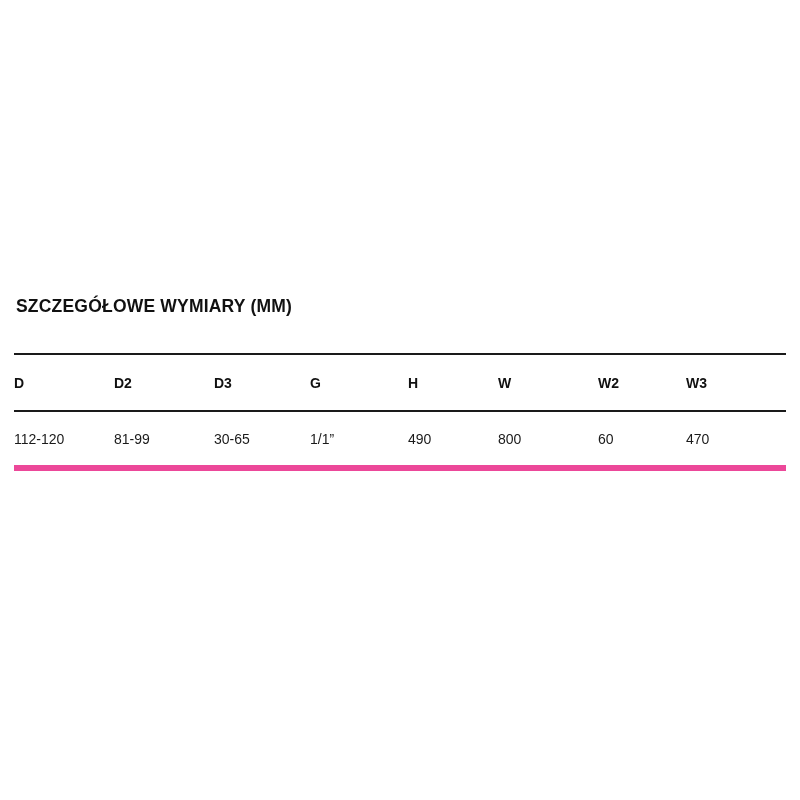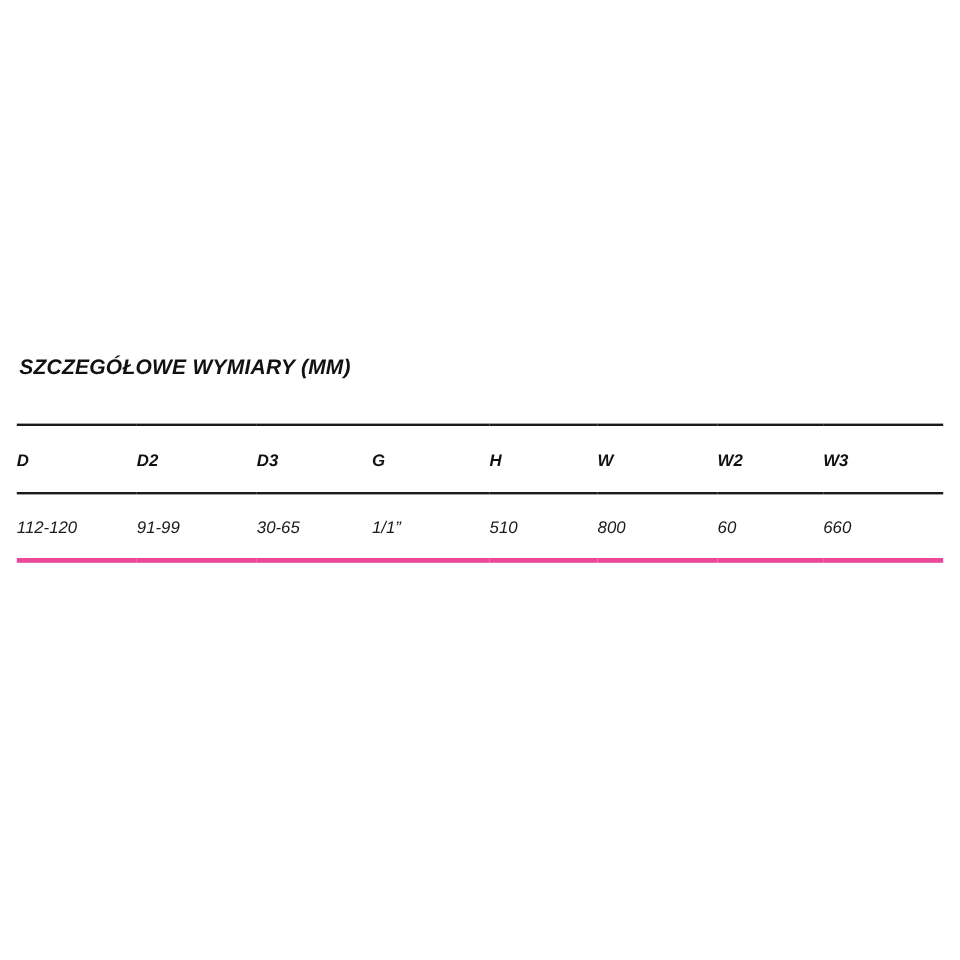--- a/index.html
+++ b/index.html
@@ -12,21 +12,20 @@
     background: #ffffff;
     font-family: "Liberation Sans", sans-serif;
     color: #1a1a1a;
     overflow: hidden;
   }
   .page {
     position: relative;
     width: 800px;
     height: 800px;
     box-sizing: border-box;
-    font-style: italic;
   }
   .spec-block {
     position: absolute;
     left: 14px;
     top: 296px;
     width: 772px;
   }
   .spec-title {
     font-size: 17.5px;
     font-weight: bold;
@@ -56,21 +55,21 @@
     height: 55px;
     padding-left: 8px;
     border-bottom: 2px solid #1a1a1a;
   }
   .data-row td {
     font-size: 14px;
     font-weight: normal;
     color: #1a1a1a;
     height: 53px;
     padding-left: 8px;
-    border-bottom: 4px solid #ec4899;
+    border-bottom: 6px solid #ec4899;
   }
   .c0 { width: 100px; }
   .c1 { width: 100px; }
   .c2 { width: 96px; }
   .c3 { width: 98px; }
   .c4 { width: 90px; }
   .c5 { width: 100px; }
   .c6 { width: 88px; }
   .c7 { width: 100px; }
 </style>
@@ -102,26 +101,26 @@
           <th>G</th>
           <th>H</th>
           <th>W</th>
           <th>W2</th>
           <th>W3</th>
         </tr>
       </thead>
       <tbody>
         <tr class="data-row">
           <td>112-120</td>
-          <td>91-99</td>
+          <td>81-99</td>
           <td>30-65</td>
           <td>1/1”</td>
-          <td>510</td>
+          <td>490</td>
           <td>800</td>
           <td>60</td>
-          <td>660</td>
+          <td>470</td>
         </tr>
       </tbody>
     </table>
 
   </section>
 
 </div>
 
 </body></html>

